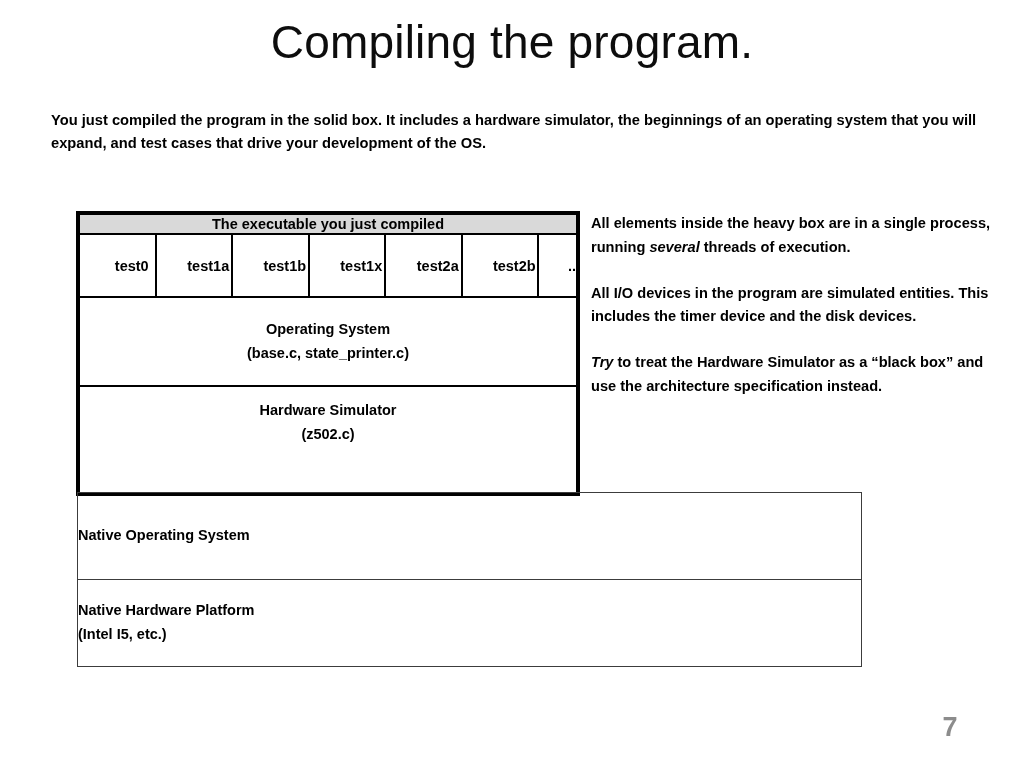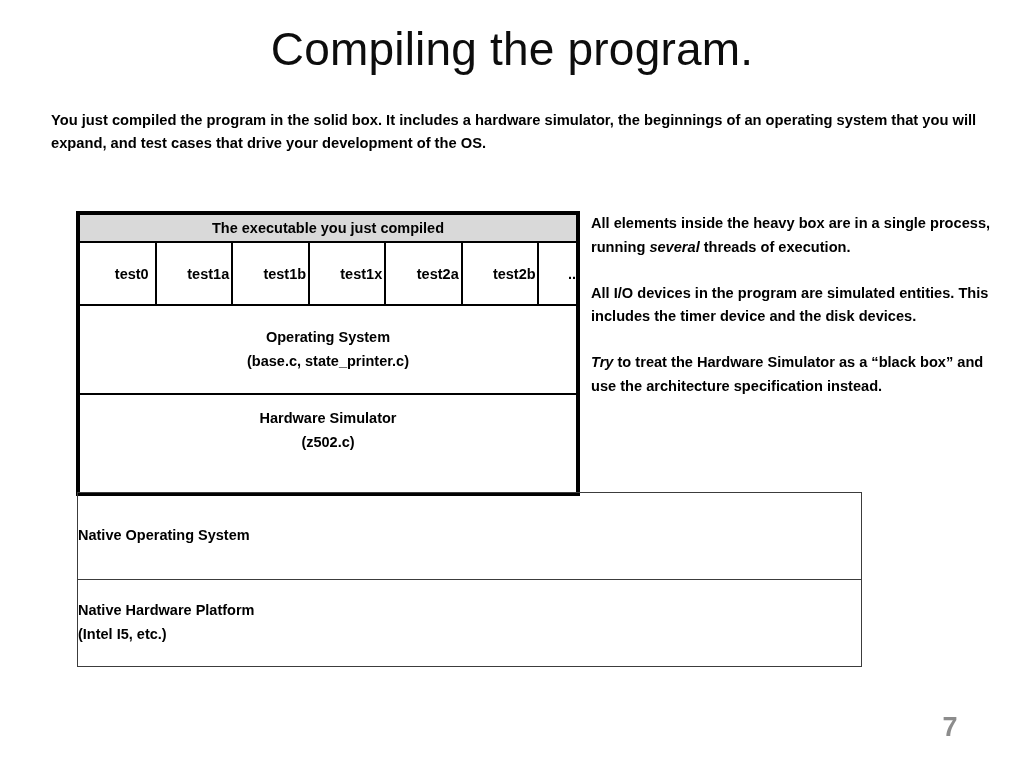--- a/index.html
+++ b/index.html
@@ -14,21 +14,21 @@
     overflow: hidden;
     font-family: "Liberation Sans", sans-serif;
     color: #000000;
     -webkit-font-smoothing: antialiased;
   }
 
   
   #slide-title {
     position: absolute;
     left: 0;
-    top: 22px;
+    top: 15px;
     width: 1024px;
     text-align: center;
     font-size: 46px;
     font-weight: 300;
     line-height: 1.18;
     letter-spacing: 0.2px;
     color: #0d0d0d;
     white-space: nowrap;
   }
 
@@ -50,21 +50,21 @@
     left: 76px;
     top: 211px;
     width: 504px;
     height: 285px;
     box-sizing: border-box;
     border: 4px solid #000000;
     background: #ffffff;
   }
 
   #executable-header {
-    height: 28px;
+    height: 20px;
     box-sizing: border-box;
     background: #d9d9d9;
     border-bottom: 2px solid #000000;
     display: flex;
     align-items: center;
     justify-content: center;
     font-size: 14.5px;
     font-weight: bold;
   }
 

